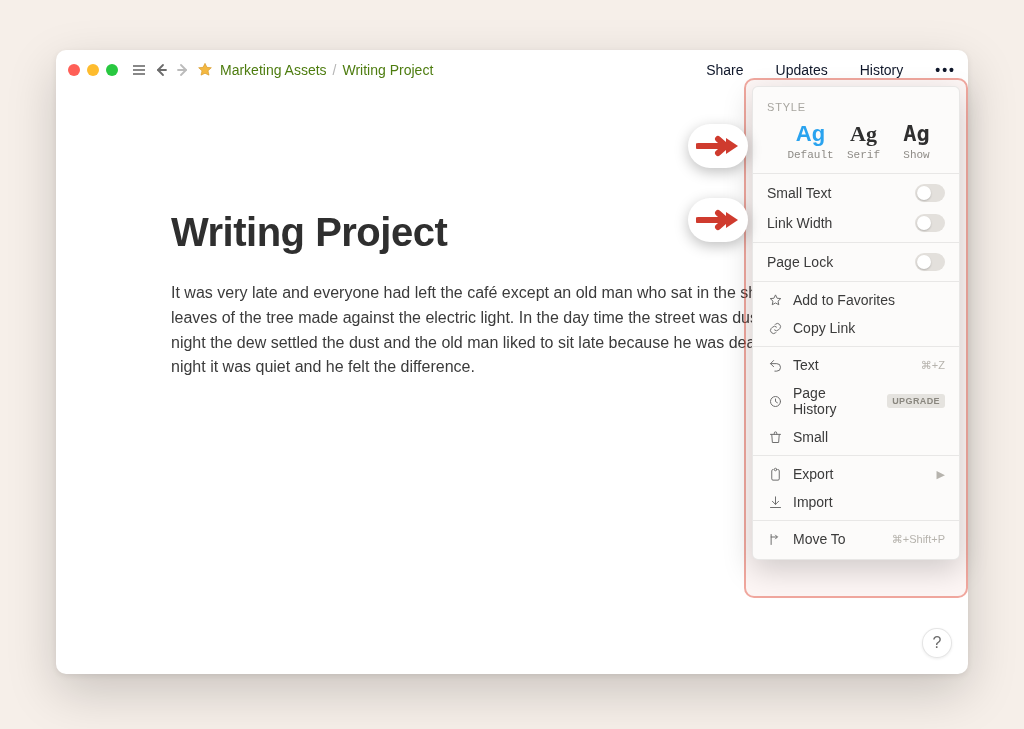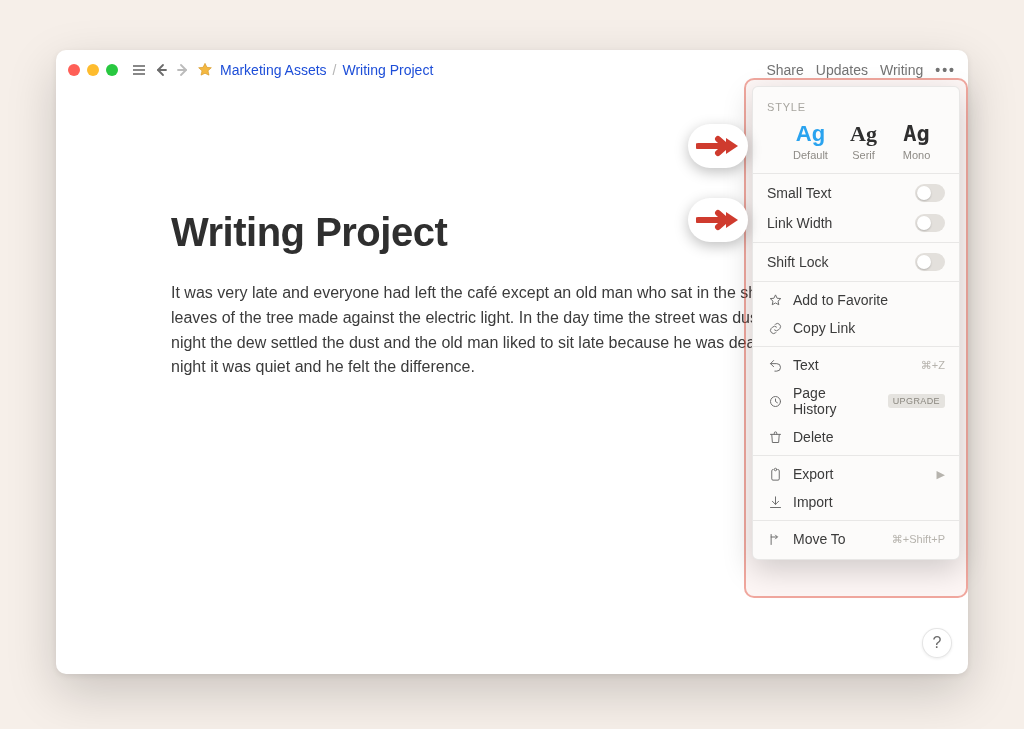--- a/index.html
+++ b/index.html
@@ -6,45 +6,45 @@
   body{background:#f6efe9;width:1024px;height:729px;overflow:hidden;position:relative;}
   .window{position:absolute;left:56px;top:50px;width:912px;height:624px;background:#fff;border-radius:10px;box-shadow:0 18px 50px rgba(0,0,0,0.18),0 2px 6px rgba(0,0,0,0.08);}
   .topbar{height:40px;display:flex;align-items:center;padding:0 12px;color:#6b6b6b;font-size:14px;}
   .lights{display:flex;gap:7px;align-items:center;margin-right:10px;}
   .light{width:12px;height:12px;border-radius:50%;}
   .red{background:#ff5f57;}.yellow{background:#febc2e;}.green{background:#28c840;}
   .icon-btn{width:22px;height:22px;display:flex;align-items:center;justify-content:center;color:#6b6b6b;border-radius:4px;}
   .nav-arrows{display:flex;align-items:center;}
   .breadcrumb{display:flex;align-items:center;gap:6px;color:#686868;margin-left:4px;}
   .crumb-sep{color:#b5b5b5;}
-  .crumb{color:#1d4ed8;}
+  .crumb{color:#4d7c0f;}
   .spacer{flex:1;}
-  .top-actions{display:flex;align-items:flex-end;gap:12px;color:#737373;font-size:14px;}
+  .top-actions{display:flex;align-items:flex-end;gap:32px;color:#0f172a;font-size:14px;}
   .dots{letter-spacing:2px;font-weight:700;}
   .content{padding:120px 115px 0 115px;}
   .title{font-size:40px;font-weight:800;color:#2f2f2f;letter-spacing:-0.5px;margin-bottom:26px;}
   .body{font-size:16px;line-height:1.55;color:#3b3b3b;}
   
   .panel{position:absolute;top:86px;right:64px;width:208px;background:#fcfbfa;border:1px solid rgba(0,0,0,0.08);border-radius:6px;box-shadow:0 10px 30px rgba(0,0,0,0.18);padding:8px 0 6px 0;color:#3b3b3b;font-size:14px;}
   .panel-header{font-size:11px;letter-spacing:0.8px;color:#a7a59f;padding:6px 26px 10px 14px;}
   .style-row{display:flex;justify-content:flex-end;padding:0 16px 8px 6px;margin-left:25px;}
   .style-opt{display:flex;flex-direction:column;align-items:center;gap:4px;cursor:pointer;width:56px;}
   .style-ag{font-size:22px;font-weight:600;line-height:1;}
   .ag-default{color:#2aa3ef;font-family:-apple-system,BlinkMacSystemFont,sans-serif;}
   .ag-serif{font-family:Georgia,"Times New Roman",serif;color:#2f2f2f;}
   .ag-mono{font-family:ui-monospace,Menlo,Consolas,monospace;color:#2f2f2f;}
-  .style-label{font-size:11px;color:#8e8b86;}
+  .style-label{font-size:11px;color:#8e8b86;font-family:Liberation Mono, monospace;}
   .hr{height:1px;background:rgba(0,0,0,0.08);margin:4px 0;}
   .row{display:flex;align-items:center;justify-content:space-between;padding:6px 14px;cursor:pointer;gap:32px;}
   .row-left{display:flex;align-items:center;gap:10px;}
   .row-ico{width:16px;height:16px;display:flex;align-items:center;justify-content:center;color:#6f6f6f;flex-shrink:0;}
   .row-right{display:flex;align-items:center;color:#b6b3ad;font-size:11px;}
   .toggle{width:30px;height:18px;background:#e3e0dc;border-radius:9px;position:relative;}
   .toggle::after{content:"";position:absolute;width:14px;height:14px;background:#fff;border-radius:50%;top:2px;left:2px;box-shadow:0 1px 2px rgba(0,0,0,0.2);}
-  .badge{font-size:9px;background:#e5e3df;color:#8a877f;padding:2px 5px;border-radius:3px;letter-spacing:0.4px;}
+  .badge{font-size:9px;background:#e5e3df;color:#8a877f;padding:2px 5px;border-radius:3px;letter-spacing:0.4px;font-weight:bold;}
   .chev-right{color:#b6b3ad;}
   
   .help{position:absolute;right:16px;bottom:16px;width:30px;height:30px;border-radius:50%;border:1px solid rgba(0,0,0,0.1);display:flex;align-items:center;justify-content:center;color:#6b6b6b;background:#fff;box-shadow:0 1px 3px rgba(0,0,0,0.08);}
   .arrow-bubble{position:absolute;width:60px;height:44px;background:#fff;border-radius:22px;box-shadow:0 4px 14px rgba(0,0,0,0.25);display:flex;align-items:center;justify-content:center;}
   .highlight{position:absolute;border:2px solid rgba(224,72,54,0.45);border-radius:10px;background:rgba(224,72,54,0.05);pointer-events:none;}
   svg{display:block;}
 </style>
 </head>
 <body>
 
@@ -84,21 +84,21 @@
     </div>
     <div class="breadcrumb">
       <span class="crumb">Marketing Assets</span>
       <span class="crumb-sep">/</span>
       <span class="crumb">Writing Project</span>
     </div>
     <div class="spacer"></div>
     <div class="top-actions">
       <span>Share</span>
       <span>Updates</span>
-      <span>Writing</span>
+      <span>History</span>
       <span class="dots">•••</span>
     </div>
   </div>
 
   <div class="content">
     <h1 class="title">Writing Project</h1>
     <p class="body">It was very late and everyone had left the café except an old man who sat in the shadow the leaves of the tree made against the electric light. In the day time the street was dusty, but at night the dew settled the dust and the old man liked to sit late because he was deaf and now at night it was quiet and he felt the difference.</p>
   </div>
 
   <div class="help">?</div>
@@ -112,46 +112,46 @@
     <div class="style-opt">
       <div class="style-ag ag-default">Ag</div>
       <div class="style-label">Default</div>
     </div>
     <div class="style-opt">
       <div class="style-ag ag-serif">Ag</div>
       <div class="style-label">Serif</div>
     </div>
     <div class="style-opt">
       <div class="style-ag ag-mono">Ag</div>
-      <div class="style-label">Mono</div>
+      <div class="style-label">Show</div>
     </div>
   </div>
   <div class="hr"></div>
   <div class="row">
     <span>Small Text</span>
     <div class="toggle"></div>
   </div>
   <div class="row">
     <span>Link Width</span>
     <div class="toggle"></div>
   </div>
   <div class="hr"></div>
   <div class="row">
-    <span>Shift Lock</span>
+    <span>Page Lock</span>
     <div class="toggle"></div>
   </div>
   <div class="hr"></div>
   <div class="row">
     <div class="row-left">
       <span class="row-ico">
           <svg width="15" height="15" viewBox="0 0 24 24" fill="none" stroke="#6f6f6f" stroke-width="1.6">
             <path d="M12 3l2.6 5.4 5.9.5-4.5 4.1 1.3 5.8L12 15.9 6.7 18.8 8 13l-4.5-4.1 5.9-.5z"></path>
           </svg>
         </span>
-      <span>Add to Favorite</span>
+      <span>Add to Favorites</span>
     </div>
   </div>
   <div class="row">
     <div class="row-left">
       <span class="row-ico">
           <svg width="15" height="15" viewBox="0 0 24 24" fill="none" stroke="#6f6f6f" stroke-width="1.6">
             <path d="M10 14a5 5 0 0 0 7 0l2-2a5 5 0 0 0-7-7l-1 1"></path>
             <path d="M14 10a5 5 0 0 0-7 0l-2 2a5 5 0 0 0 7 7l1-1"></path>
           </svg>
         </span>
@@ -185,21 +185,21 @@
   </div>
   <div class="row">
     <div class="row-left">
       <span class="row-ico">
           <svg width="15" height="15" viewBox="0 0 24 24" fill="none" stroke="#6f6f6f" stroke-width="1.6" stroke-linecap="round">
             <path d="M4 7h16"></path>
             <path d="M10 7V5a2 2 0 0 1 4 0v2"></path>
             <path d="M6 7l1 13h10l1-13"></path>
           </svg>
         </span>
-      <span>Delete</span>
+      <span>Small</span>
     </div>
   </div>
   <div class="hr"></div>
   <div class="row">
     <div class="row-left">
       <span class="row-ico">
           <svg width="15" height="15" viewBox="0 0 24 24" fill="none" stroke="#6f6f6f" stroke-width="1.6" stroke-linecap="round">
             <path d="M16 4a2 2 0 0 1 2 2v13a2 2 0 0 1-2 2H8a2 2 0 0 1-2-2V6a2 2 0 0 1 2-2"></path>
             <circle cx="12" cy="4" r="2"></circle>
           </svg>

